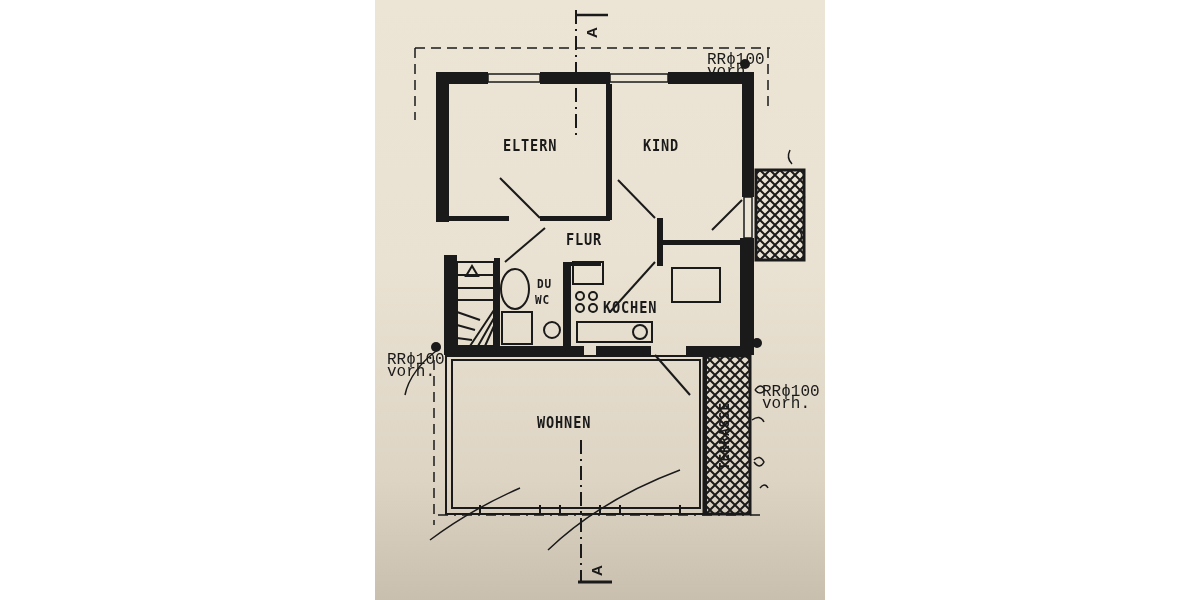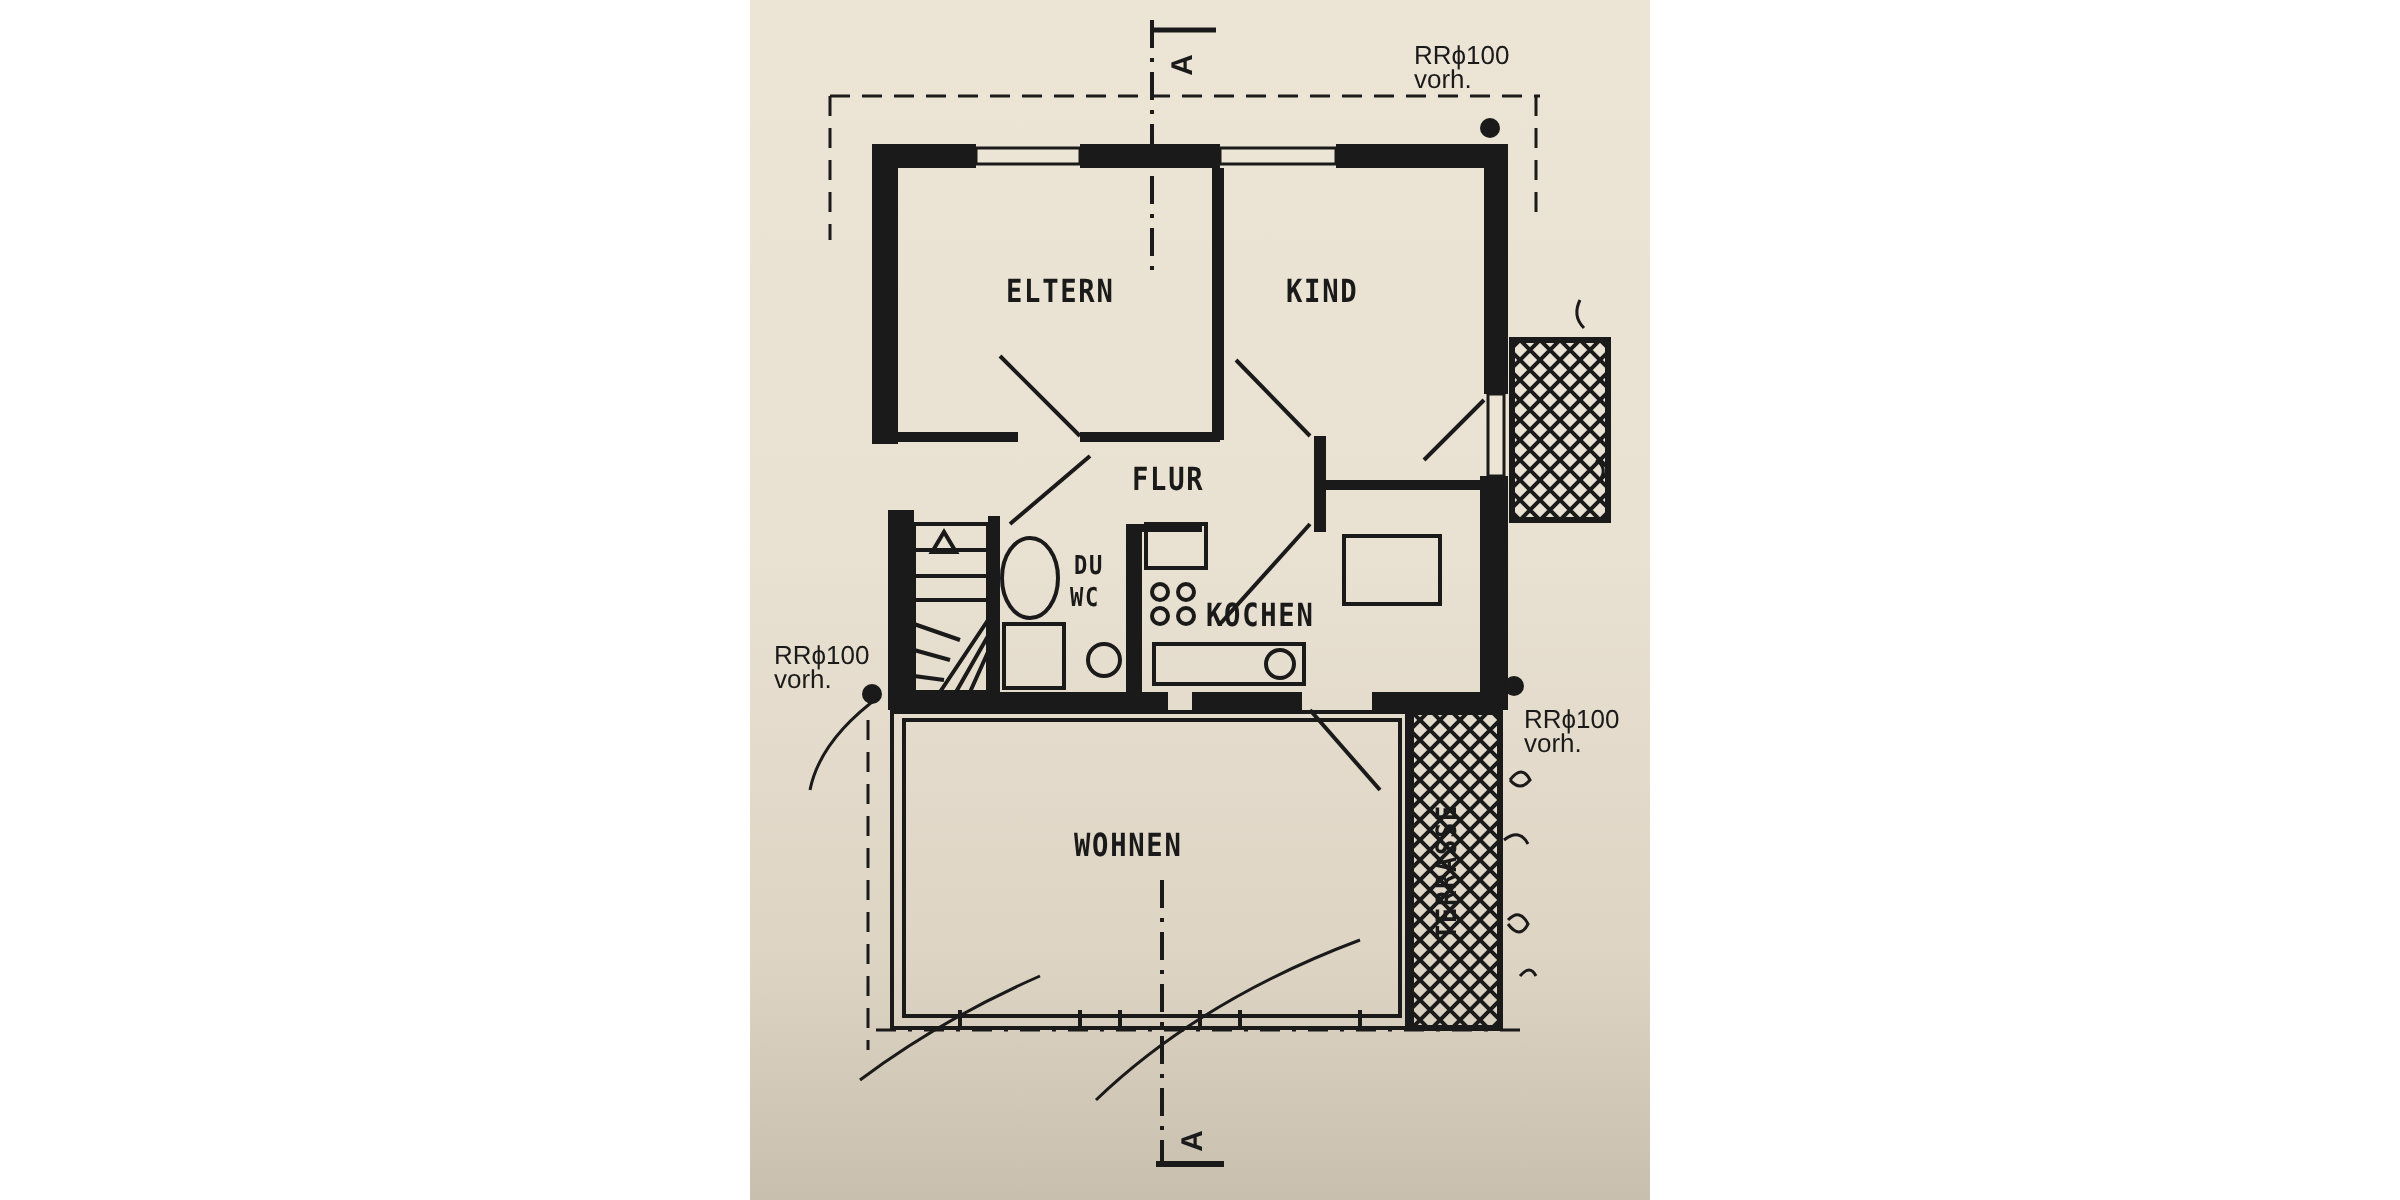--- a/index.html
+++ b/index.html
@@ -19,25 +19,26 @@
     font-family: "DejaVu Sans Mono", monospace;
     font-weight: bold;
     color: #1a1a1a;
     letter-spacing: 1px;
     transform: scaleX(0.85);
     transform-origin: left center;
     white-space: nowrap;
   }
   .note {
     position: absolute;
-    font-family: Liberation Sans, sans-serif;
+    font-family: Liberation Mono, monospace;
     color: #1a1a1a;
-    font-size: 13px;
+    font-size: 16px;
     line-height: 12px;
     white-space: nowrap;
+    margin-top: 32px;
   }
   .section-mark {
     position: absolute;
     font-family: "Liberation Sans", sans-serif;
     font-weight: bold;
     font-size: 15px;
     color: #1a1a1a;
   }
 </style>
 </head>

